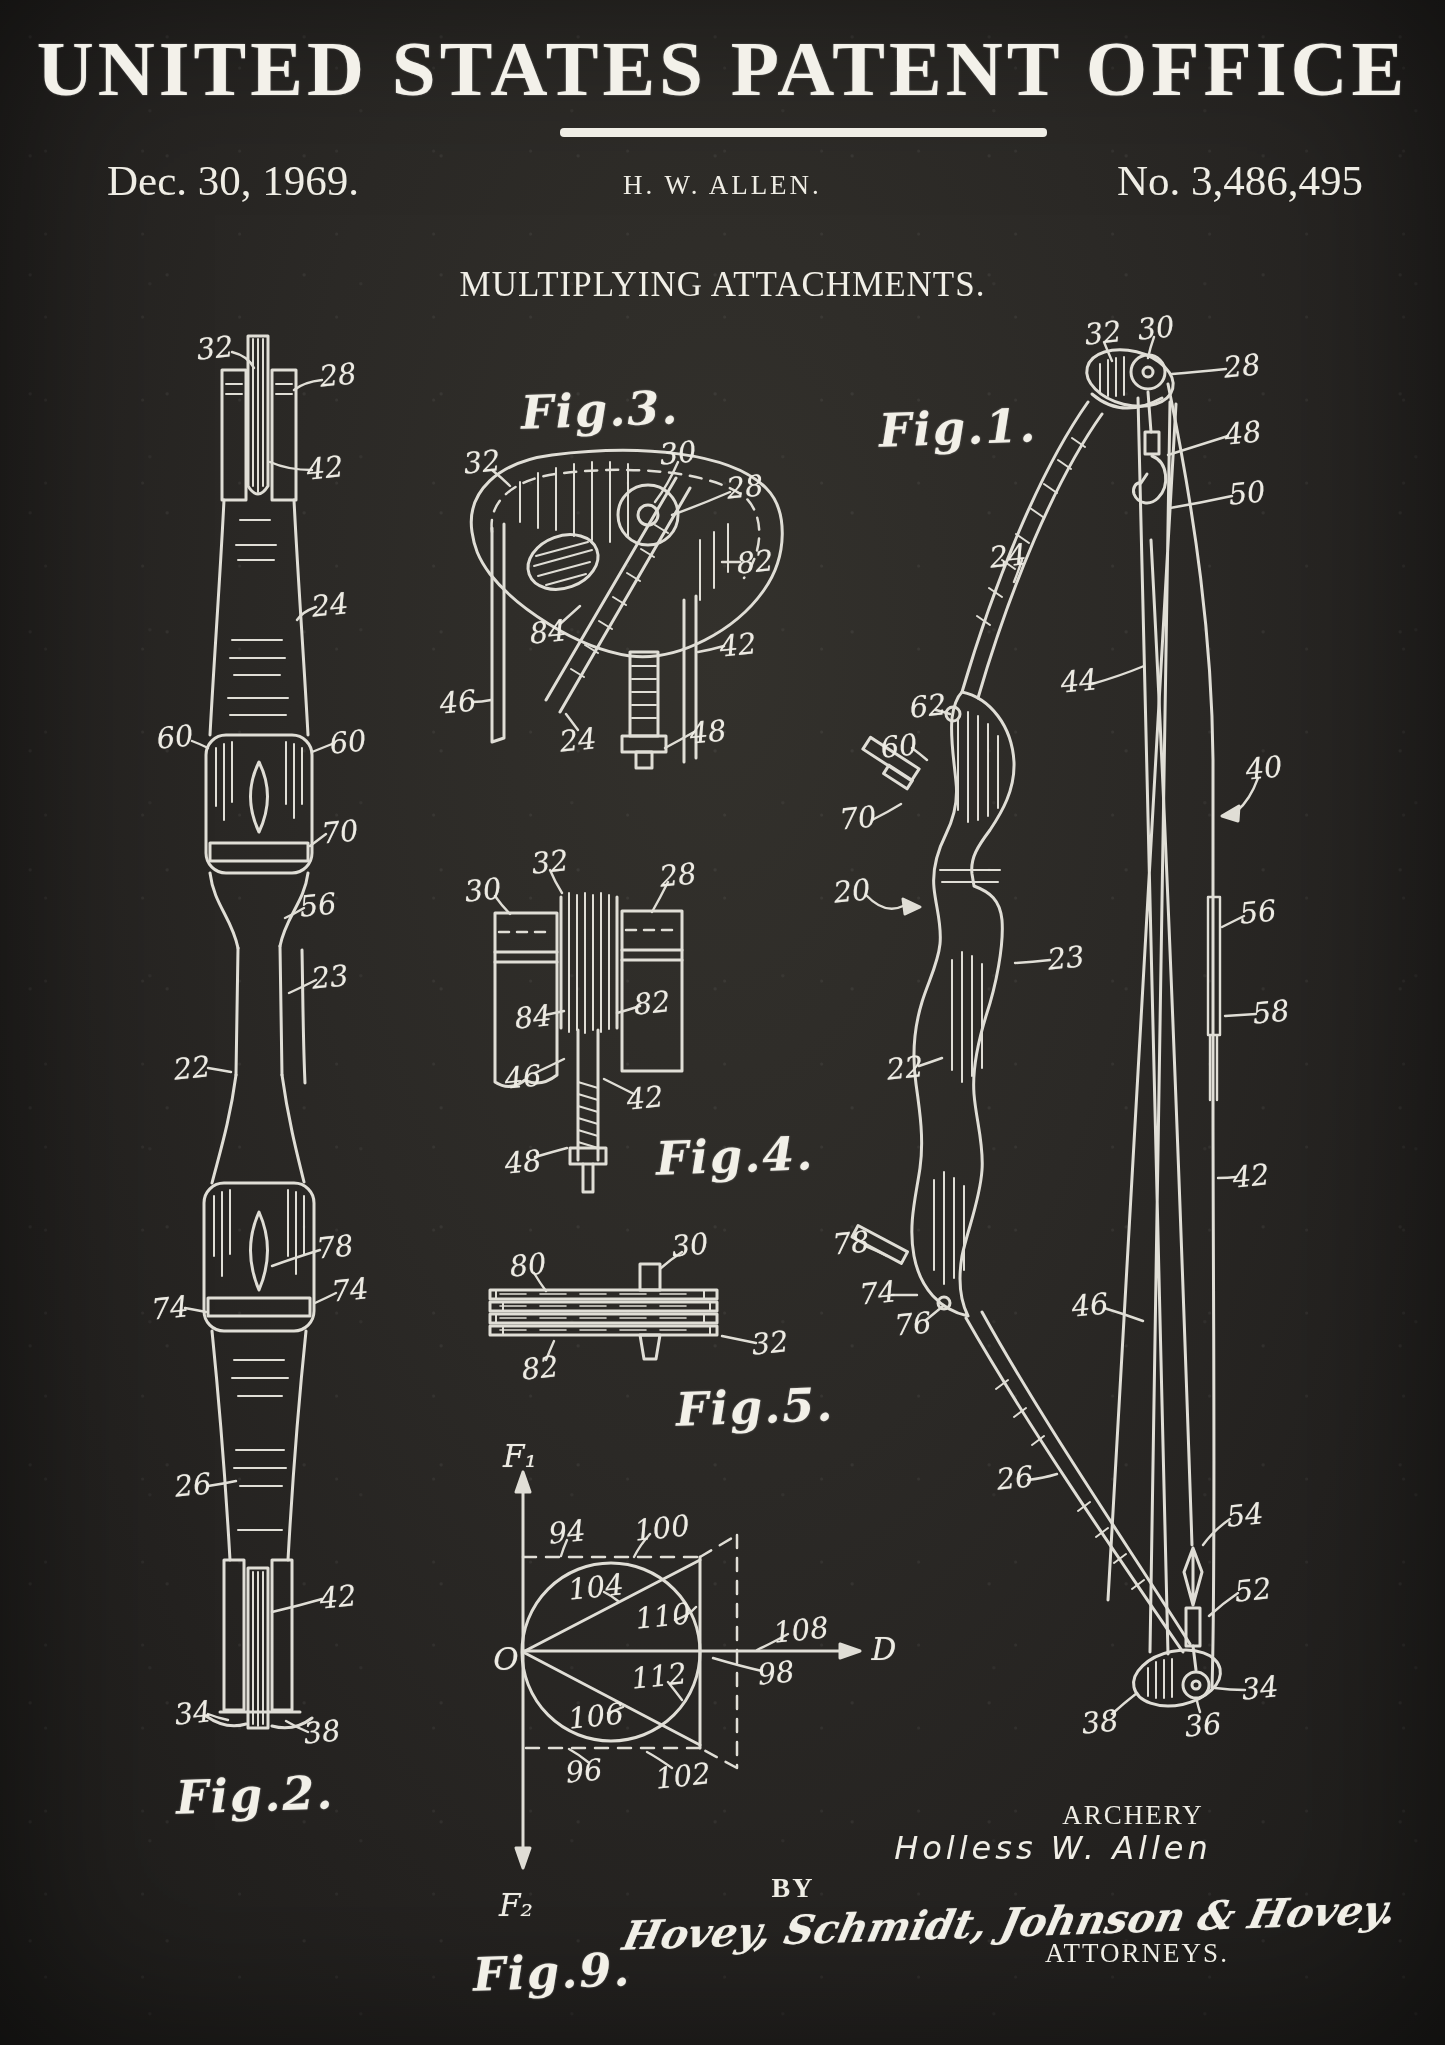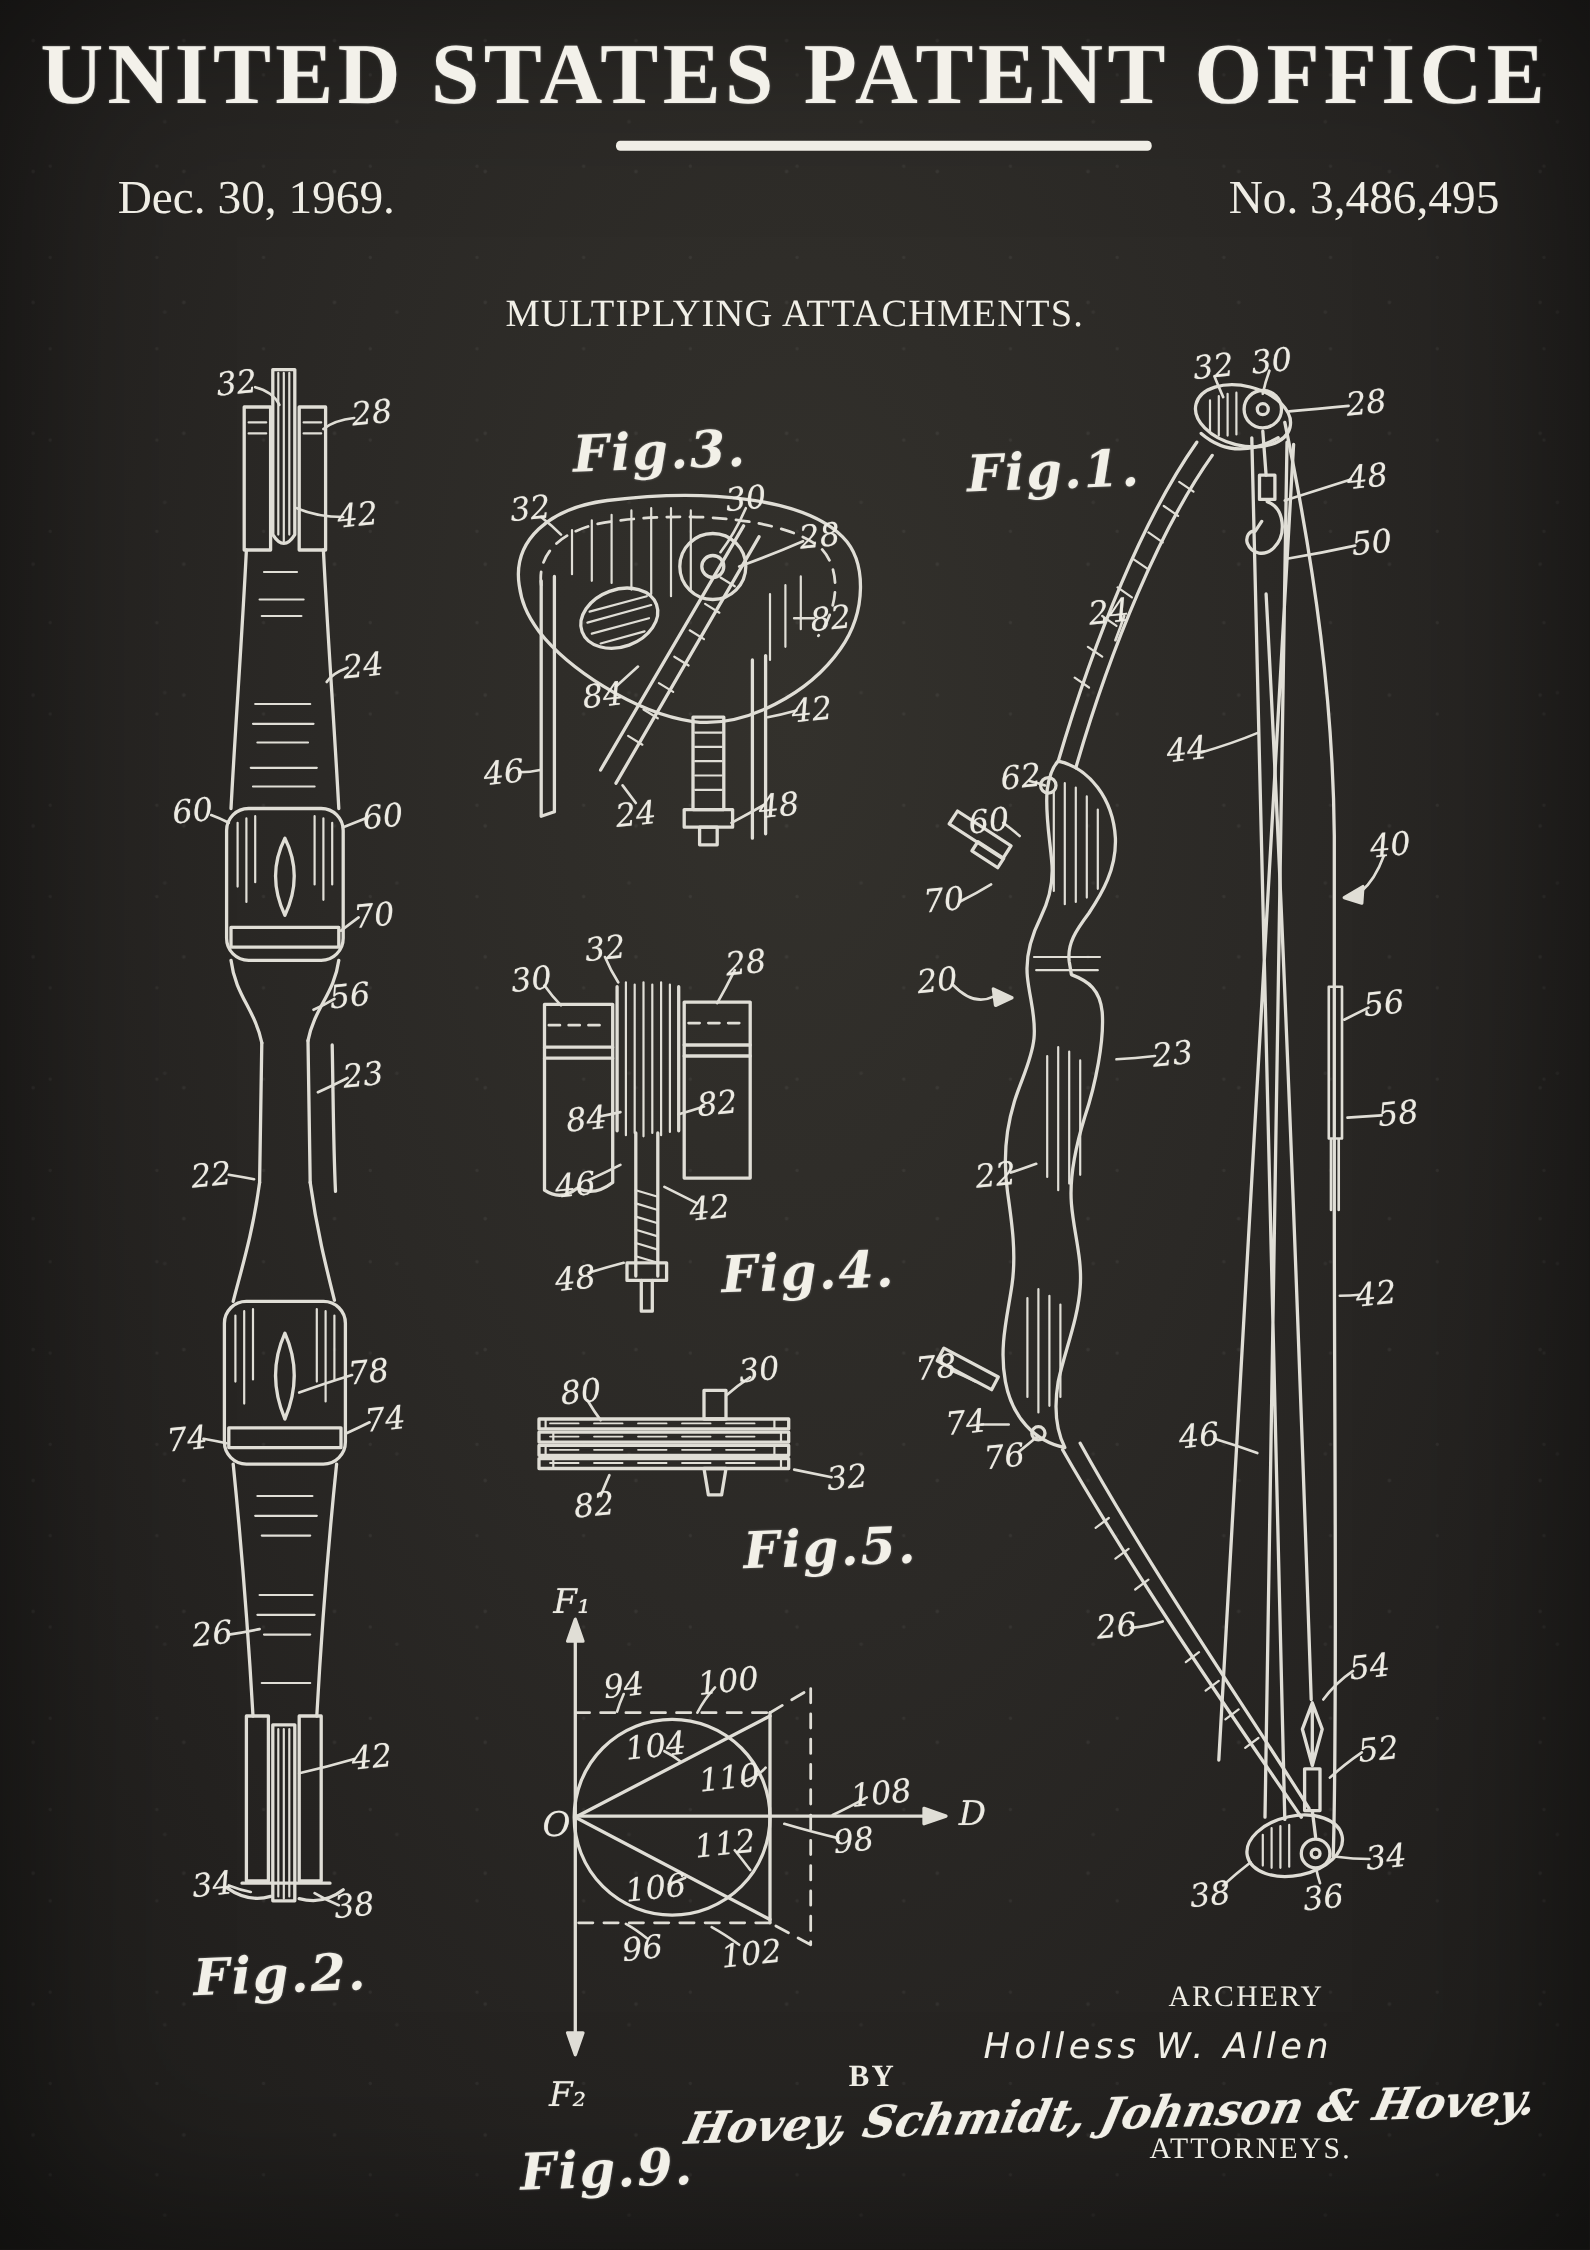--- a/index.html
+++ b/index.html
@@ -35,36 +35,37 @@
     font:italic 29px "DejaVu Serif", serif;color:#edebe3;
     text-shadow:0 0 1px rgba(255,255,255,.45);white-space:nowrap;
   }
   .ref.axis{transform:translate(-50%,-50%);font-size:31px;}
   .cap{
     position:absolute;transform:translate(-50%,-50%) rotate(-2deg);
     font:italic bold 46px "DejaVu Serif", serif;letter-spacing:2px;
     color:#f2f0e8;text-shadow:0 0 2px rgba(255,255,255,.4);white-space:nowrap;
   }
   .inv-label{position:absolute;transform:translate(-50%,-50%);font-size:27px;letter-spacing:2px;color:#efede5;}
-  .inv-name{position:absolute;transform:translate(-50%,-50%);font:oblique 32px "DejaVu Sans", sans-serif;letter-spacing:4px;color:#f0eee6;margin-top:12px;}
+  .inv-name{position:absolute;transform:translate(-50%,-50%);font:oblique 32px "DejaVu Sans", sans-serif;letter-spacing:4px;color:#f0eee6;}
   .by{position:absolute;transform:translate(-50%,-50%);font-size:28px;font-weight:bold;letter-spacing:2px;color:#efede5;}
   .sig{
     position:absolute;transform:translate(-50%,-50%) skewX(-14deg) rotate(-2deg);
     font:italic bold 40px "DejaVu Serif", serif;color:#f1efe7;white-space:nowrap;
     text-shadow:0 0 1px rgba(255,255,255,.5);
   }
 </style>
 </head>
 <body>
 
 <div class="poster">
 
   <div class="office">UNITED STATES PATENT OFFICE</div>
   <div class="rule"></div>
   <div class="hdr-date">Dec. 30, 1969.</div>
+  <div class="hdr-name">H. W. ALLEN.</div>
   <div class="hdr-num">No. 3,486,495</div>
   <div class="hdr-t2">MULTIPLYING ATTACHMENTS.</div>
 
   <svg class="art" width="1445" height="2045" viewBox="0 0 1445 2045" fill="none" stroke="#eae8e0" stroke-width="3" stroke-linecap="round" stroke-linejoin="round" opacity="0.95">
 
     <g>
       <rect x="222" y="370" width="24" height="130"></rect>
       <rect x="272" y="370" width="24" height="130"></rect>
       <path d="M248,336 h20 v150 q-10,16 -20,0 z"></path>
       <path d="M253,339 V486 M258,339 V492 M263,339 V486" stroke-width="2"></path>

